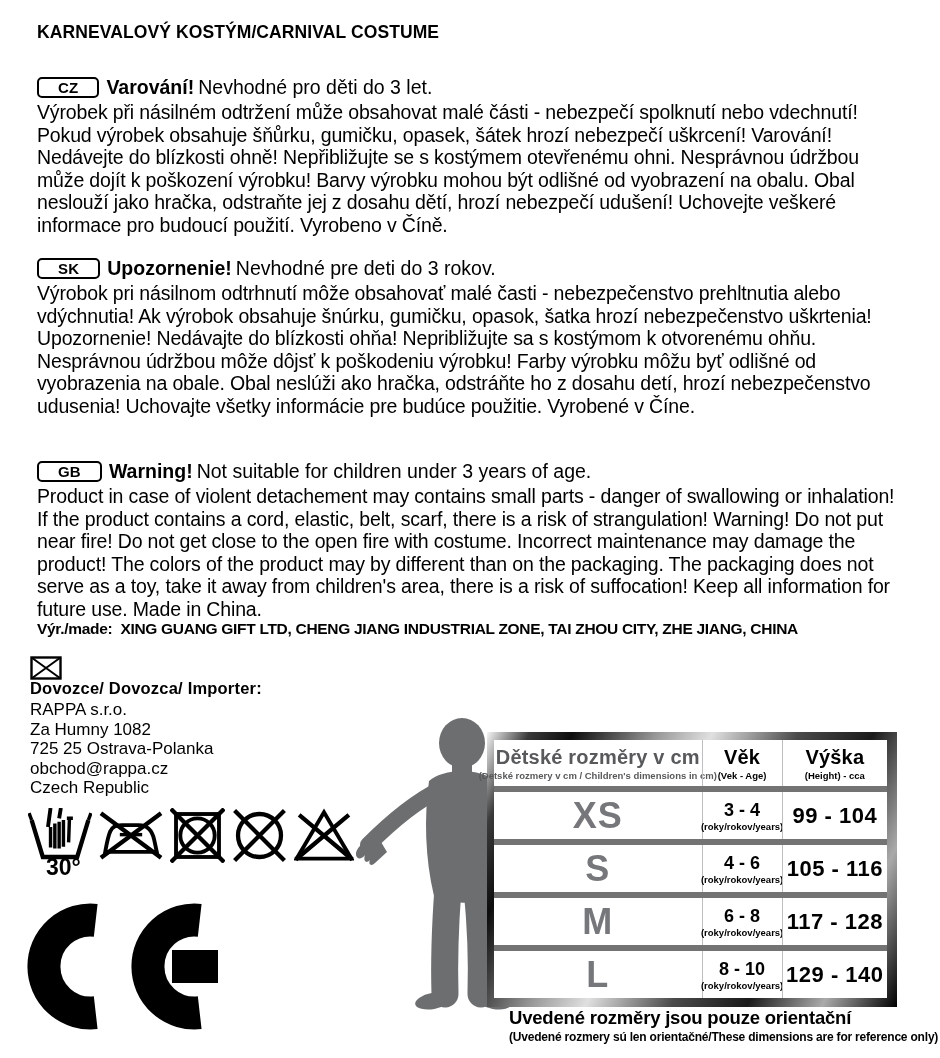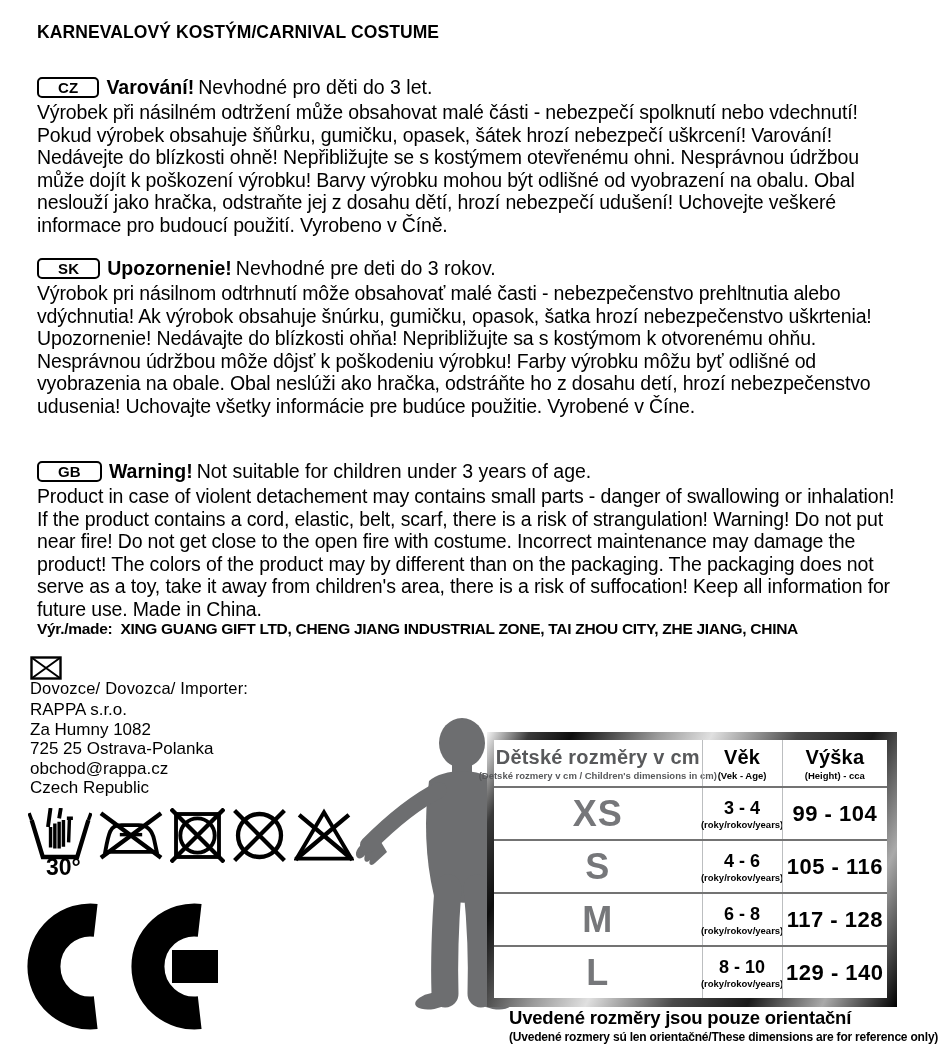--- a/index.html
+++ b/index.html
@@ -21,38 +21,38 @@
   }
   .body-par{font-size:19.5px;line-height:22.5px;width:858px;letter-spacing:-0.15px;}
   .cz-lead{left:37px;top:76px;}
   .sk-lead{left:37px;top:257px;}
   .gb-lead{left:37px;top:460px;}
   
   .maker{left:37px;top:620px;font-size:15.5px;font-weight:800;letter-spacing:-0.3px;white-space:nowrap;}
   .maker .val{margin-left:8px;}
   
   .envelope{left:30px;top:656px;}
-  .imp-head{left:30px;top:679px;font-size:16.5px;font-weight:400;letter-spacing:.2px;}
+  .imp-head{left:30px;top:679px;font-size:16.5px;font-weight:700;letter-spacing:.2px;}
   .imp-lines{left:30px;top:700px;font-size:17px;line-height:19.5px;}
   
   .care{left:28px;top:808px;display:flex;align-items:flex-start;gap:7px;}
   .wash-temp{left:46px;top:854px;font-size:23px;font-weight:800;}
   
   .ce{left:27px;top:903px;}
   
   .figure{left:353px;top:706px;z-index:1;}
   .tbl-frame{
     left:487px;top:732px;width:410px;height:275px;z-index:2;box-sizing:border-box;
     padding:8px 10px 9px 7px;
     background:linear-gradient(115deg,#f5f5f5 0%,#3a3a3a 8%,#0d0d0d 16%,#9a9a9a 32%,#e0e0e0 42%,#4a4a4a 58%,#1a1a1a 72%,#aaaaaa 86%,#000 100%);
   }
   .tbl{background:#fff;width:100%;height:100%;display:flex;flex-direction:column;}
   .tr{display:flex;flex:1;align-items:center;}
   .tr.head{flex:0 0 46px;}
-  .tr + .tr{border-top:2px solid #737373;}
+  .tr + .tr{border-top:6px solid #737373;}
   .td{height:100%;display:flex;flex-direction:column;align-items:center;justify-content:center;box-sizing:border-box;}
   .td + .td{border-left:1px solid #bcbec0;}
   .c1{width:52.8%;} .c2{width:20.4%;} .c3{width:26.8%;}
   .h1{font-size:20px;font-weight:800;color:#58595b;letter-spacing:.2px;}
   .h2{font-size:9.5px;font-weight:700;color:#58595b;margin-top:1px;white-space:nowrap;}
   .h1.dark,.h2.dark{color:#000;}
   .size-cell{font-size:36px;font-weight:800;color:#76777a;letter-spacing:1px;}
   .age-val{font-size:18px;font-weight:800;}
   .age-unit{font-size:9.5px;font-weight:700;margin-top:0px;}
   .height-val{font-size:22px;font-weight:800;letter-spacing:.5px;}

